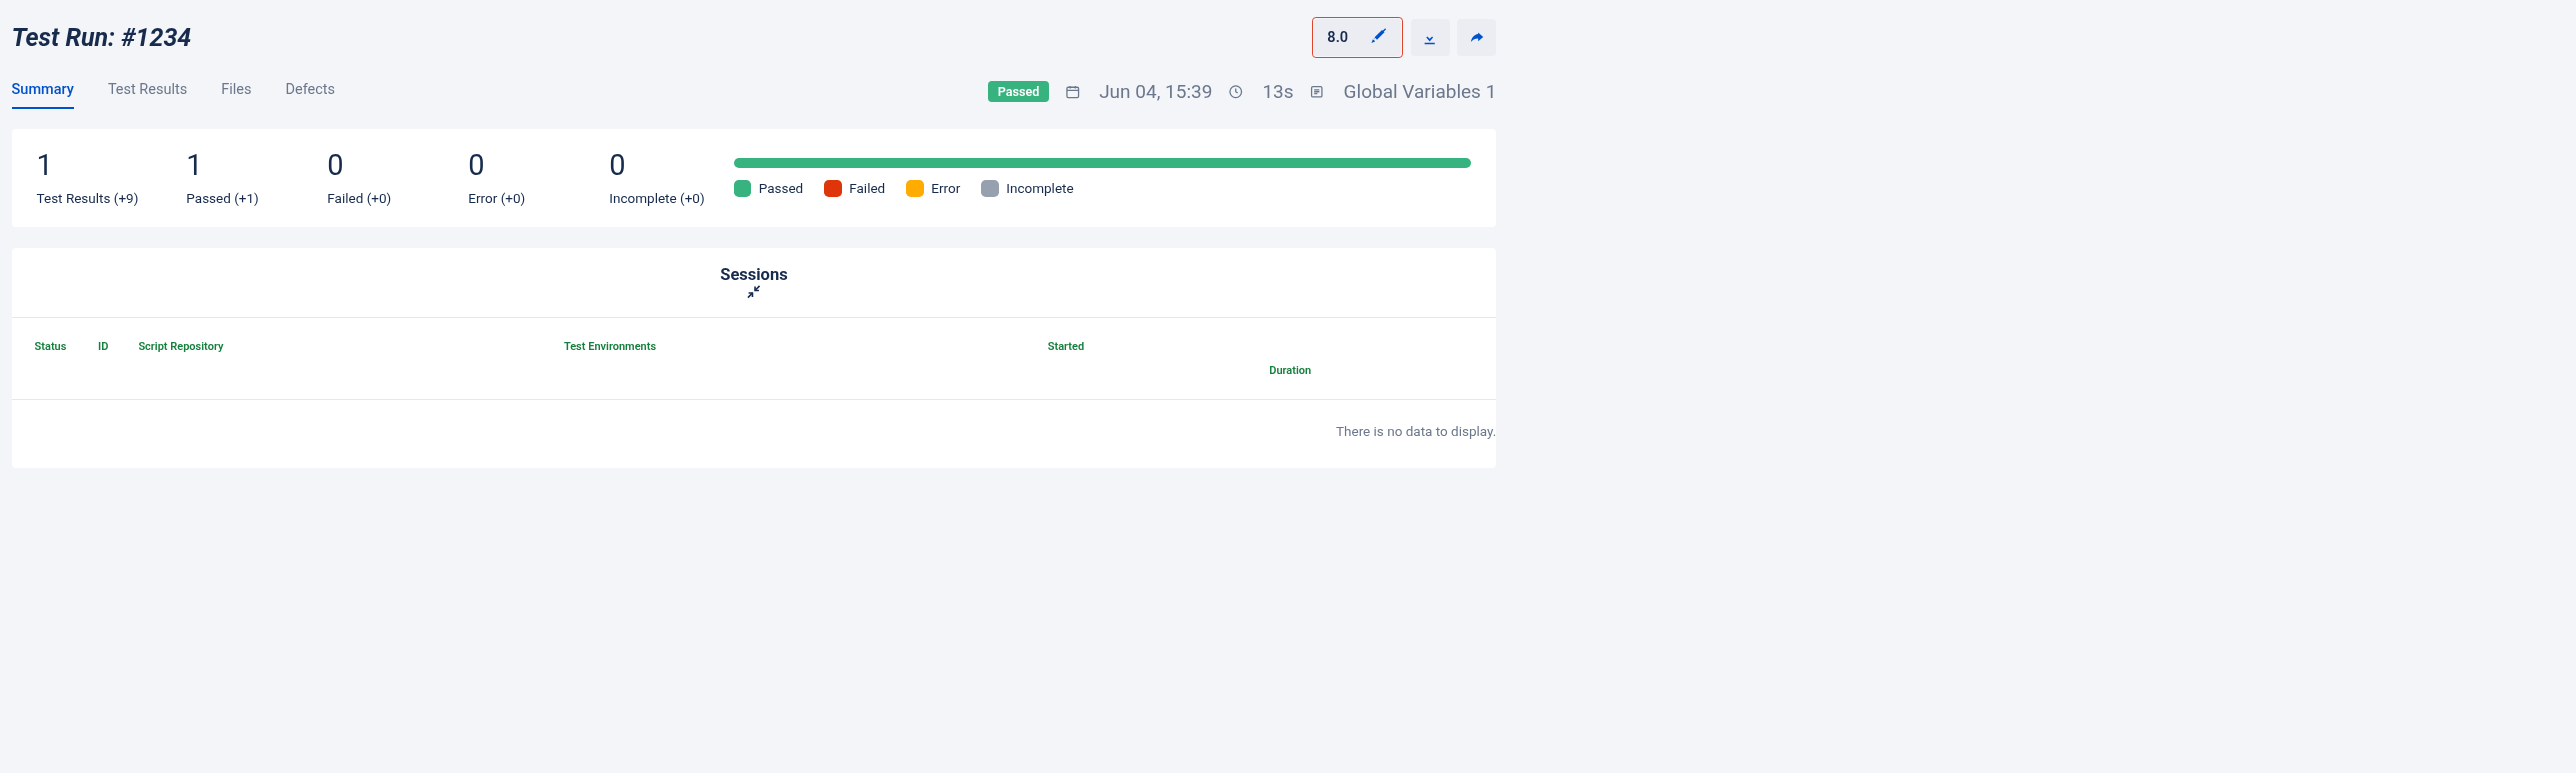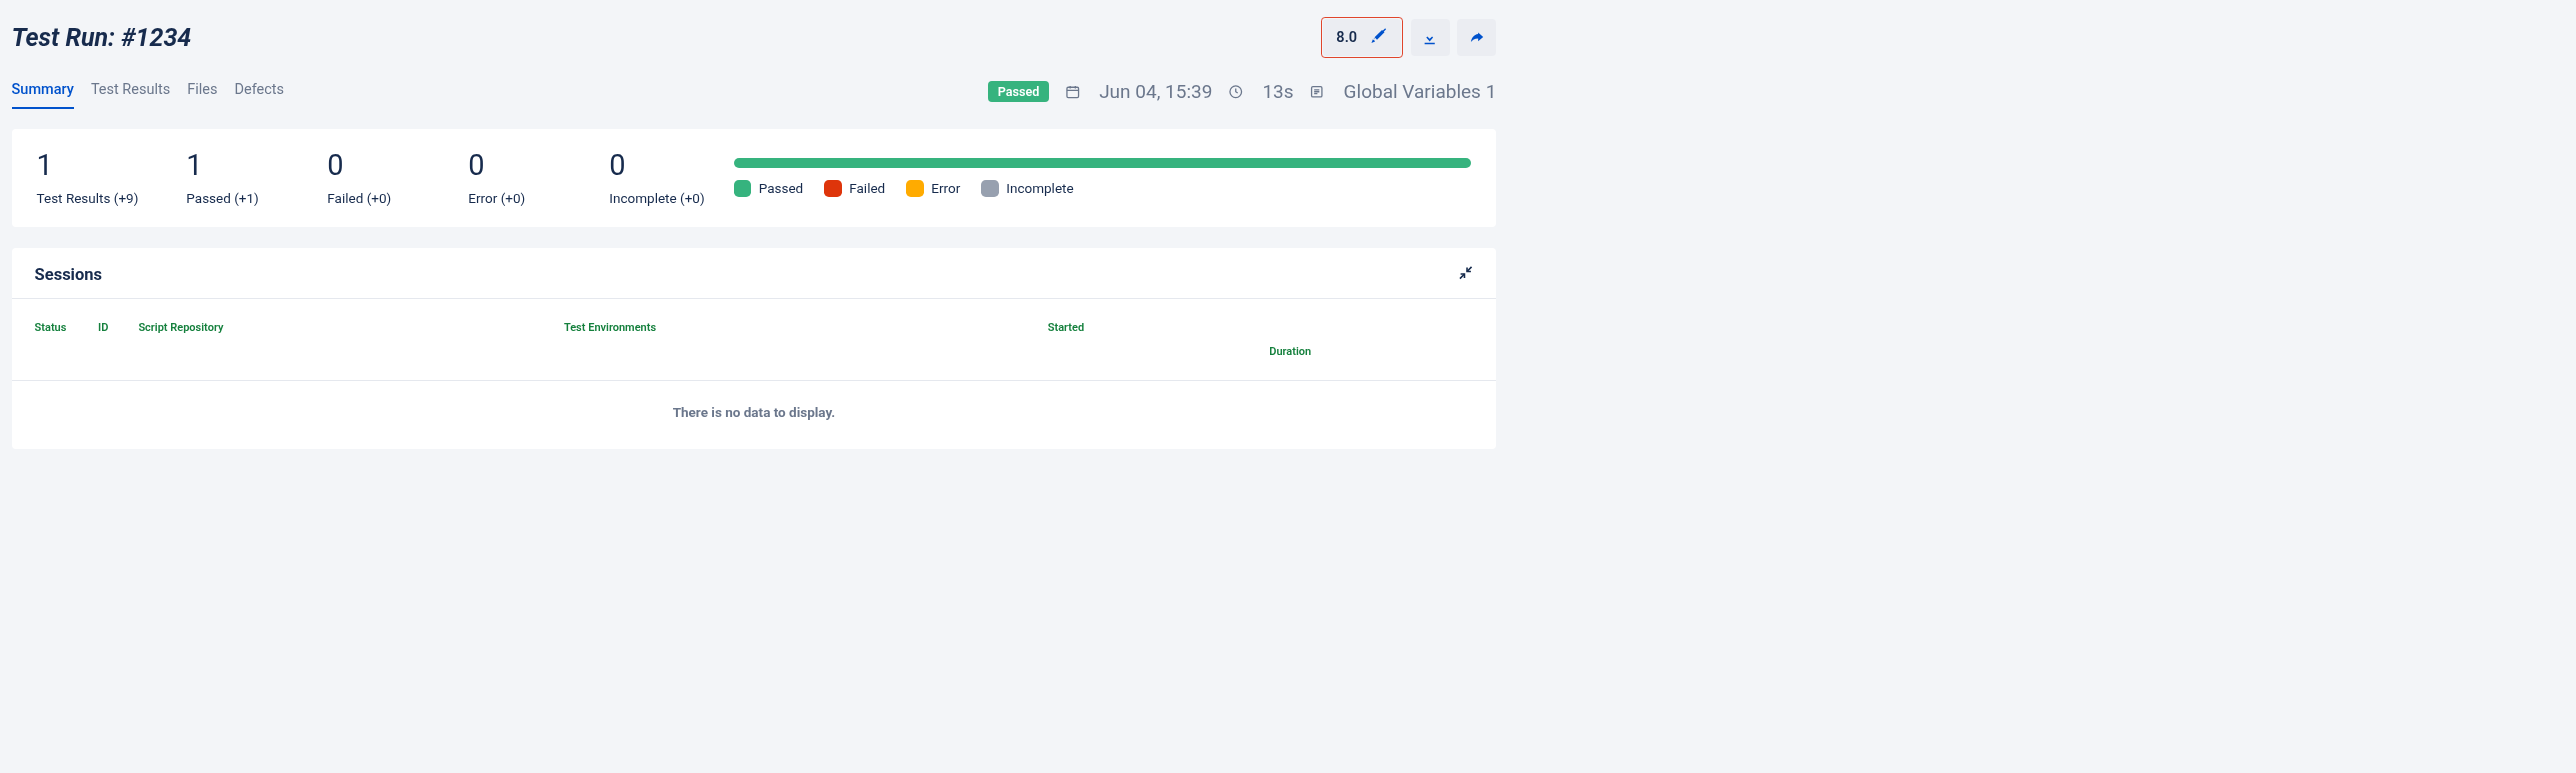--- a/index.html
+++ b/index.html
@@ -23,21 +23,21 @@
     font-style: italic;
   }
   .header-actions {
     display: flex;
     align-items: center;
     gap: 7.7px;
   }
   .version-box {
     display: flex;
     align-items: center;
-    gap: 13px;
+    gap: 22px;
     background: #ebedf2;
     border-radius: 3.9px;
     padding: 7.7px 13.5px;
     font-size: 14.5px;
     font-weight: 600;
     color: #172b4d;
   }
   .highlight-border {
     border: 1.9px solid #e0452c;
     border-radius: 3.9px;
@@ -55,21 +55,21 @@
   }
   .icon-btn svg { width: 17.4px; height: 17.4px; }
   .tabs-row {
     display: flex;
     justify-content: space-between;
     align-items: center;
     margin-top: 7.7px;
   }
   .tabs {
     display: flex;
-    gap: 17px;
+    gap: 34px;
     align-items: center;
   }
   .tab {
     font-size: 14.5px;
     color: #6b778c;
     padding: 5.8px 0 9.7px 0;
     cursor: pointer;
     position: relative;
   }
   .tab.active {
@@ -167,20 +167,21 @@
   .sw-incomplete { background: #97a0af; }
 
   .sessions-card {
     padding: 0;
   }
   .sessions-header {
     display: flex;
     justify-content: space-between;
     align-items: center;
     padding: 17.4px 23px 13.5px 23px;
+    flex-direction: column;
   }
   .sessions-title {
     font-size: 16.5px;
     font-weight: 700;
     color: #172b4d;
   }
   .collapse-icon {
     cursor: pointer;
     color: #172b4d;
   }
@@ -195,25 +196,24 @@
     color: #15803d;
     gap: 17.4px;
   }
   .col-status { width: 46px; }
   .col-id { width: 23px; }
   .col-repo { flex: 1.4; }
   .col-env { flex: 1.6; }
   .col-started { flex: 0.7; }
   .col-duration { flex: 0.7; margin-top: 24px; }
   .sessions-empty {
-    text-align: center;
+    text-align: right;
     padding: 23px 0 29px;
     color: #6b778c;
     font-size: 13.5px;
-    font-weight: bold;
   }
 </style>
 </head>
 <body>
 
 <div class="page">
 
   <div class="header-row">
     <div class="page-title">Test Run: #1234</div>
     <div class="header-actions">

